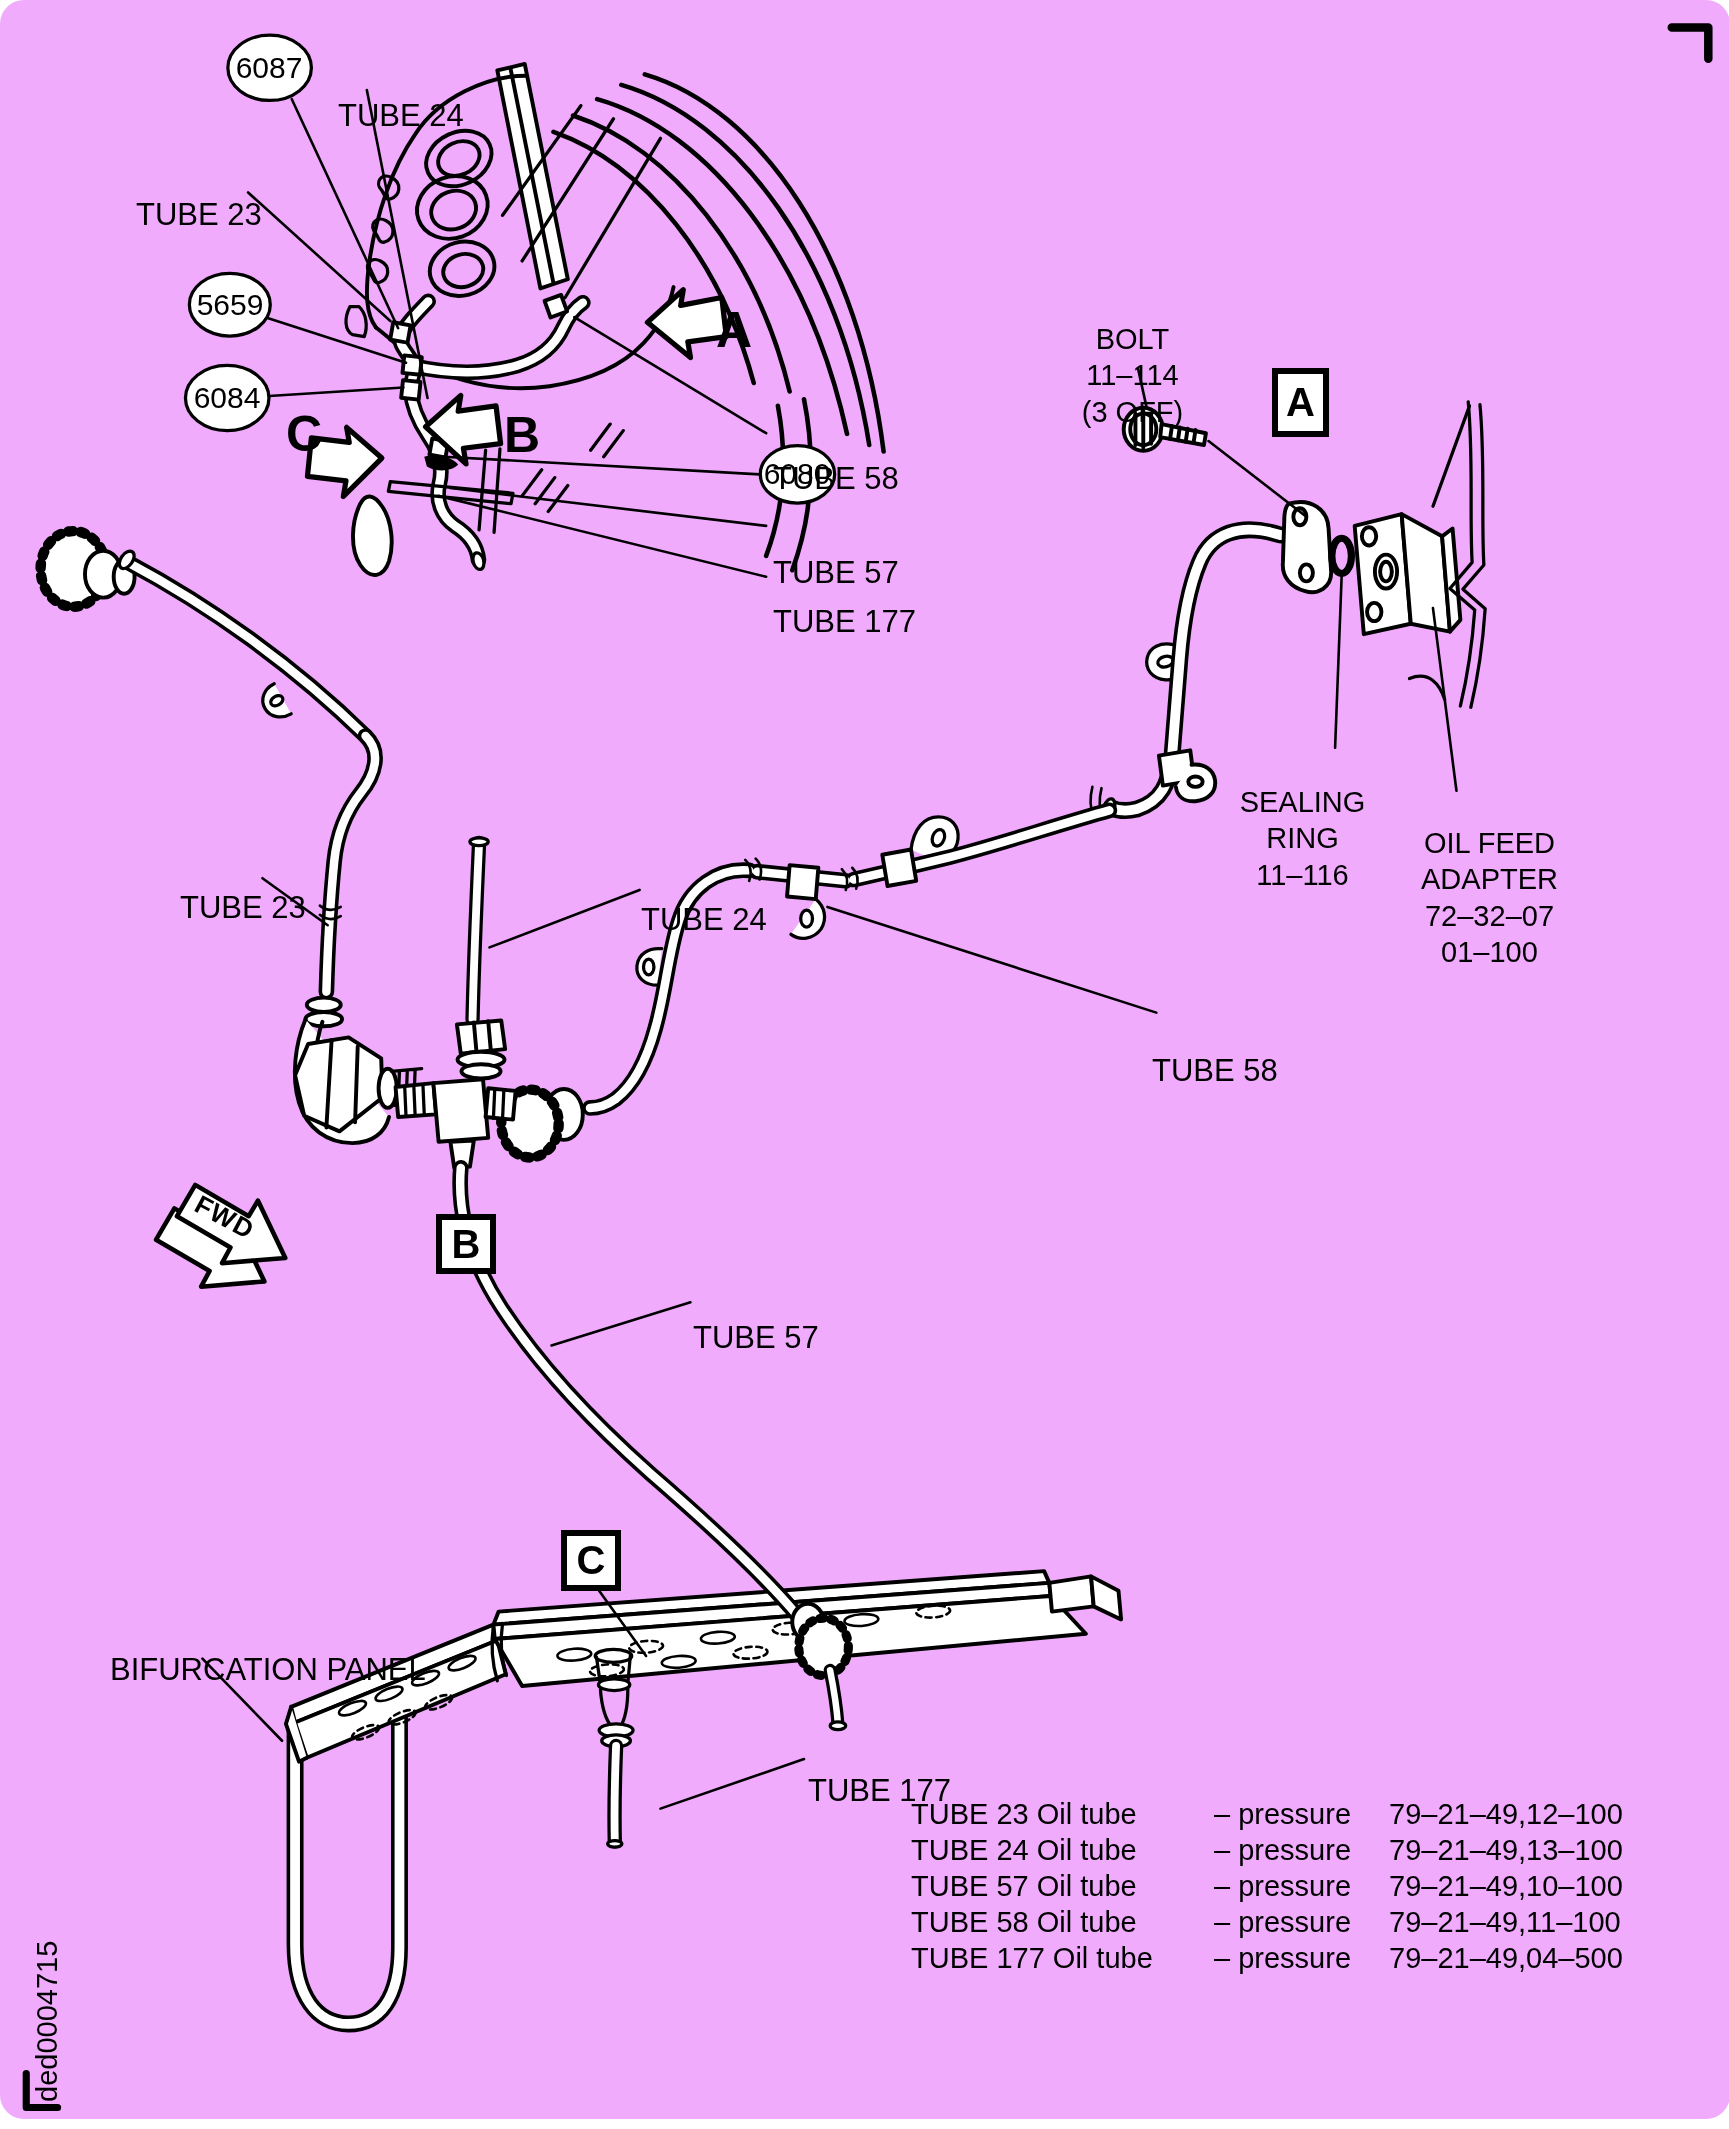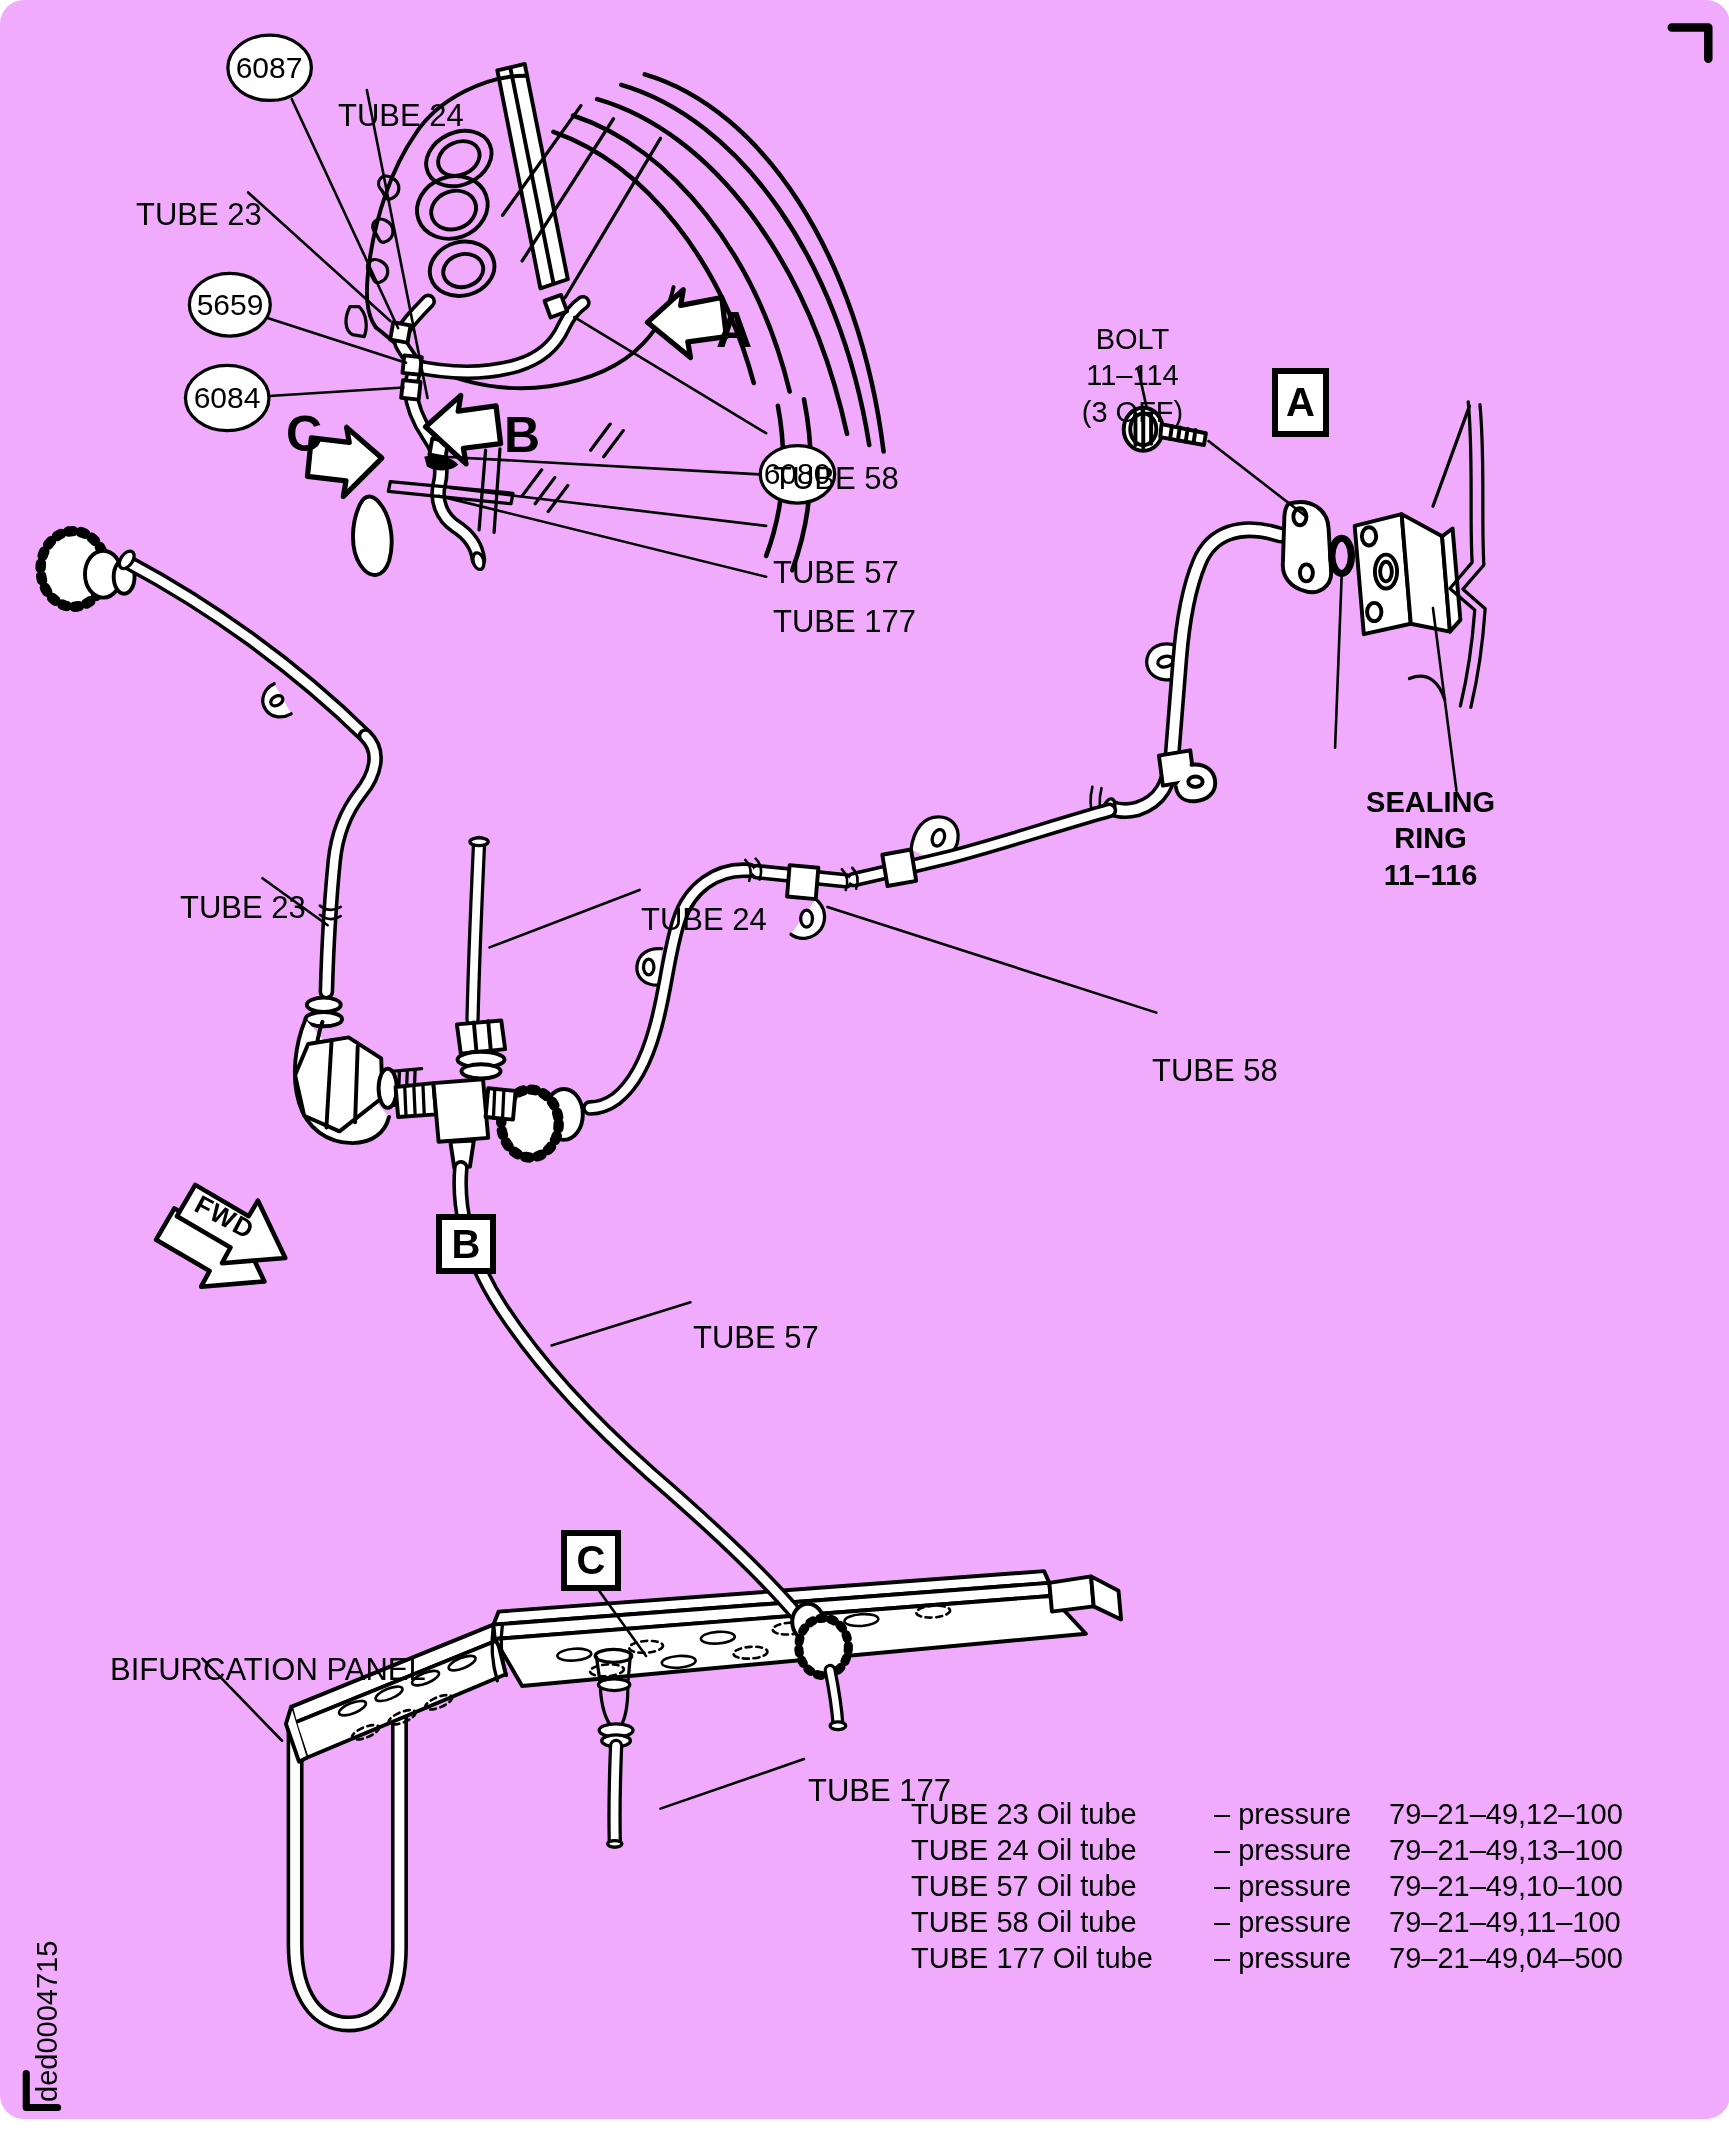--- a/index.html
+++ b/index.html
@@ -349,24 +349,30 @@
 <div class="detbox" style="left:1272px;top:368px;width:57px;height:69px;">
   <span>A</span>
 </div>
 <div class="detbox" style="left:436px;top:1214px;width:60px;height:60px;">
   <span>B</span>
 </div>
 <div class="detbox" style="left:561px;top:1530px;width:60px;height:61px;">
   <span>C</span>
 </div>
 
-<div class="stack" style="left:1352px;top:749px;width:157px;font-weight:bold;">
+<div class="stack" style="left:1224px;top:749px;width:157px;">
   <div>SEALING</div>
   <div>RING</div>
   <div>11–116</div>
+</div>
+<div class="stack" style="left:1411px;top:790px;width:157px;">
+  <div>OIL FEED</div>
+  <div>ADAPTER</div>
+  <div>72–32–07</div>
+  <div>01–100</div>
 </div>
 
 <div class="lbl" style="left:180px;top:848px;">TUBE 23</div>
 <div class="lbl" style="left:641px;top:860px;">TUBE 24</div>
 <div class="lbl" style="left:1152px;top:1011px;">TUBE 58</div>
 <div class="lbl" style="left:693px;top:1278px;">TUBE 57</div>
 
 <div class="fwd" style="left:193px;top:1202px;">FWD</div>
 
 

